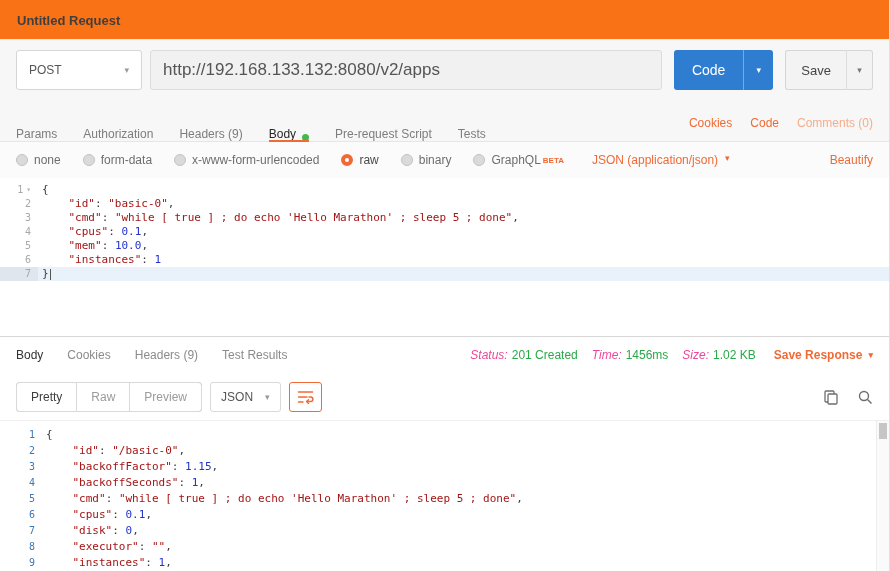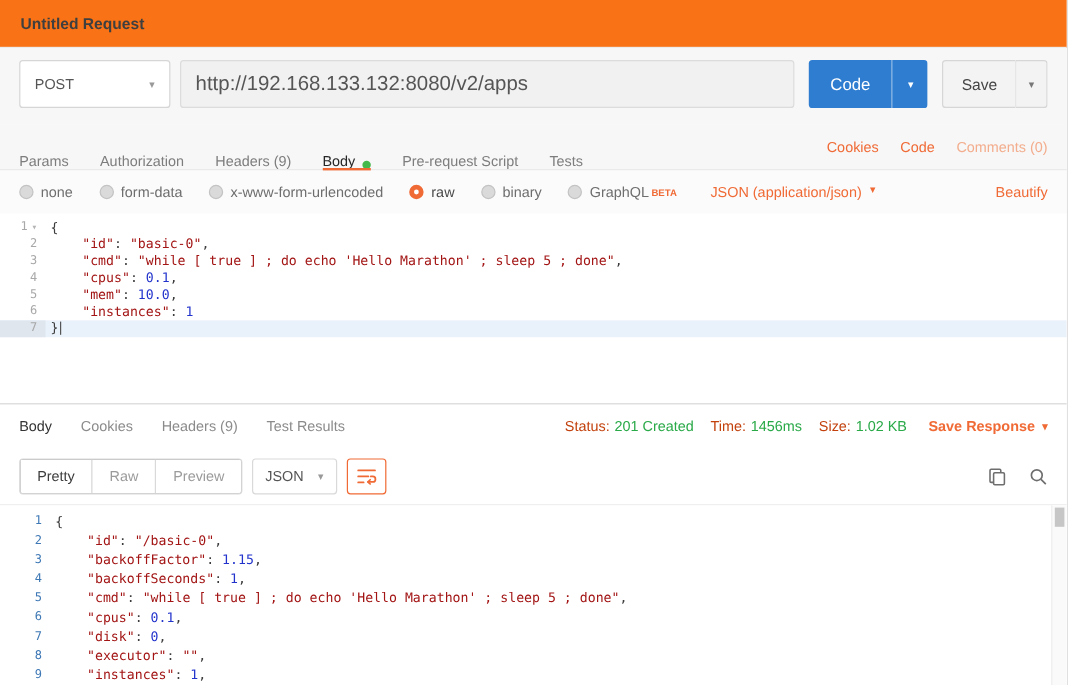--- a/index.html
+++ b/index.html
@@ -52,21 +52,21 @@
   .tok-p { color:#3c3c3c; }
   .code-line.hl { background:#e9f1fb; }
   .code-line.hl .gutter { background:#dfe6ee; }
   .cursor { display:inline-block; width:1px; height:11px; background:#555; margin-left:1px; vertical-align:middle; }
 
   .response-section { border-top:1px solid #d8d8d8; background:#fff; }
   .resp-meta-row { display:flex; align-items:center; height:36px; padding:0 16px; }
   .resp-tab { margin-right:24px; font-size:12px; color:#8b8b8b; cursor:pointer; }
   .resp-tab.active { color:#333; }
   .resp-status { margin-left:auto; display:flex; align-items:center; font-size:12px; }
-  .meta-label { color:#c2410c; margin-left:14px; }
+  .meta-label { color:#ec4899; margin-left:14px;font-style:italic; }
   .meta-value { color:#29a948; margin-left:4px; }
   .save-response { margin-left:18px; color:#f06a35; display:flex; align-items:center; font-weight:bold; cursor:pointer; }
   .save-response .caret { color:#f06a35; margin-left:6px; }
 
   .resp-toolbar { display:flex; align-items:center; padding:9px 16px 8px; }
   .view-toggle { display:flex; border:1px solid #d9d9d9; border-radius:3px; overflow:hidden; background:#a3a3a3; }
   .view-btn { padding:7px 14px; font-size:12px; background:#fff; border:none; border-right:1px solid #d9d9d9; color:#9b9b9b; font-family:inherit; cursor:pointer; }
   .view-btn:last-child { border-right:none; }
   .view-btn.active { color:#3d3d3d; }
   .format-select { display:flex; align-items:center; border:1px solid #d9d9d9; border-radius:3px; padding:7px 10px; margin-left:8px; font-size:12px; color:#555; background:#fff; cursor:pointer; }

